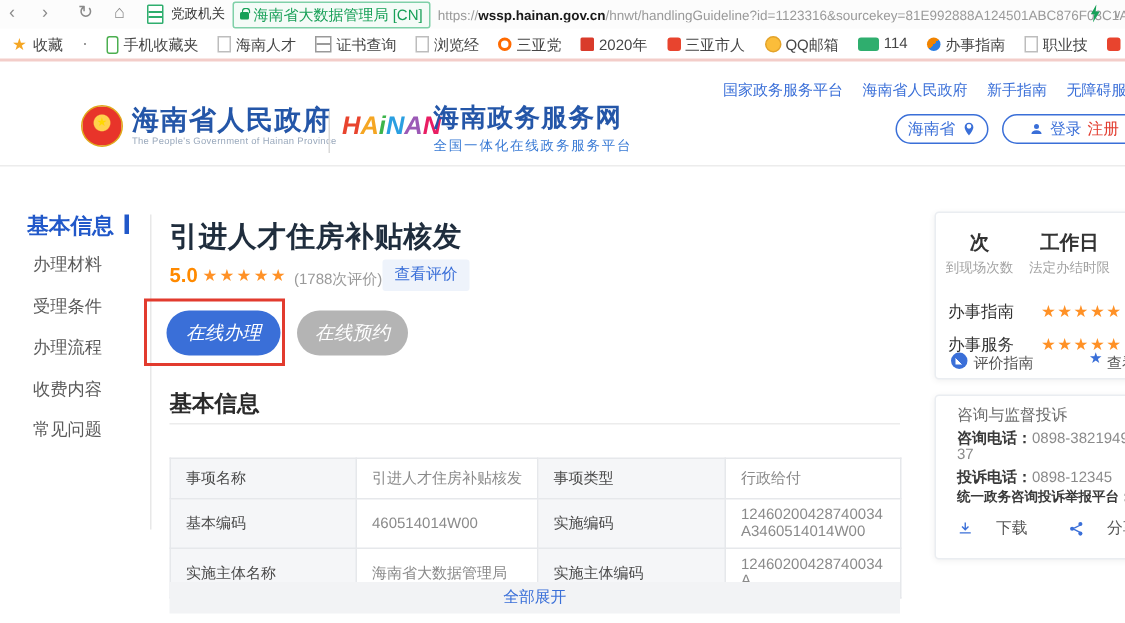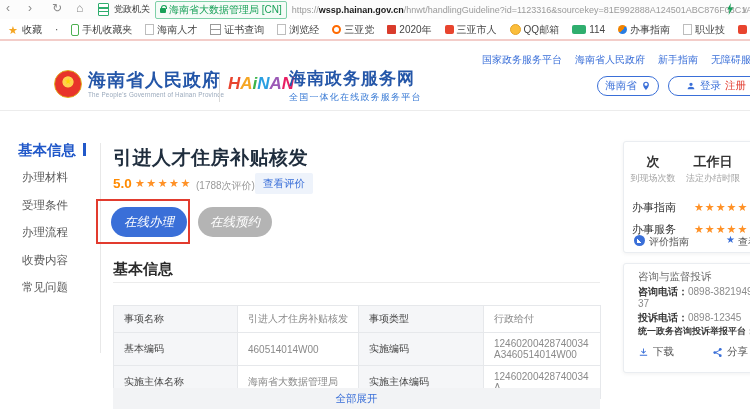--- a/index.html
+++ b/index.html
@@ -105,21 +105,21 @@
   .pc-ico{position:absolute;left:10px;top:1px;width:11px;height:11px;border-radius:50%;background:var(--accent);}
   .pc-ico::after{content:"";position:absolute;left:3px;top:3px;width:5px;height:5px;
     background:linear-gradient(45deg,#fff 45%,transparent 45%);}
   .pf-guide{position:absolute;left:25px;top:1px;font-size:10px;color:#555;cursor:pointer;text-align:center;}
   .pf-star{position:absolute;left:102px;top:0;font-size:10px;color:var(--accent);}
   .pf-view{position:absolute;left:114px;top:1px;font-size:10px;color:#555;white-space:nowrap;cursor:pointer;}
   .c2-title{position:absolute;left:14px;top:6px;font-size:10.5px;color:#6b6b6b;}
   .c2-row{position:absolute;left:14px;font-size:10px;white-space:nowrap;}
   .c2-label{font-weight:bold;color:#3a3a3a;}
   .c2-val{color:#8a8a8a;}
-  .c2-foot-item{position:absolute;top:81px;display:flex;align-items:center;gap:4px;font-size:10.5px;color:#555;cursor:pointer;}
+  .c2-foot-item{position:absolute;top:81px;display:flex;align-items:center;gap:15px;font-size:10.5px;color:#555;cursor:pointer;}
   .dl{left:14px;} .sh{left:88px;text-align:right;}
   svg.mini{display:block;}
 </style>
 </head>
 <body>
 
 <div class="screen">
 
   <div class="nav-row">
     <span class="nav-ico" style="left:6px;">‹</span>

